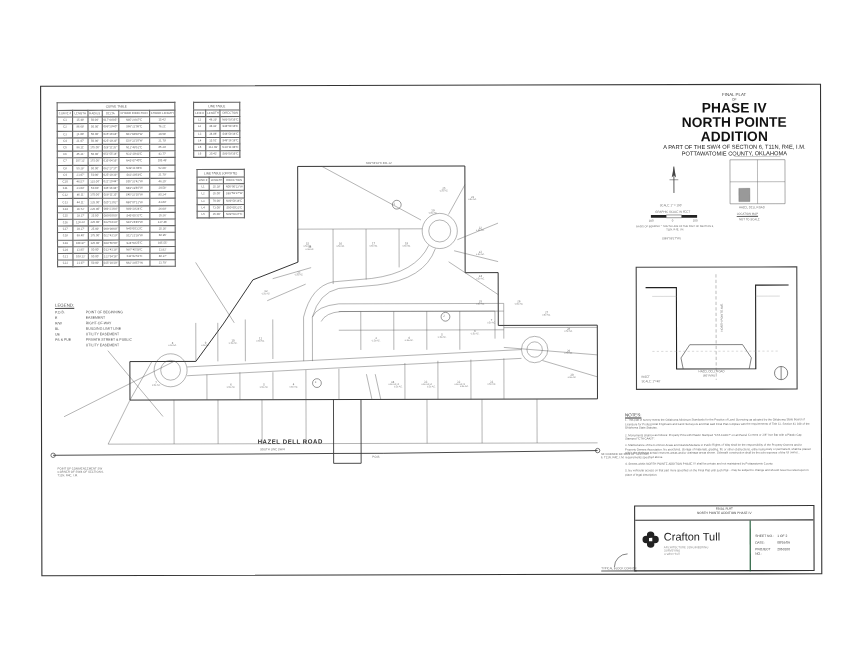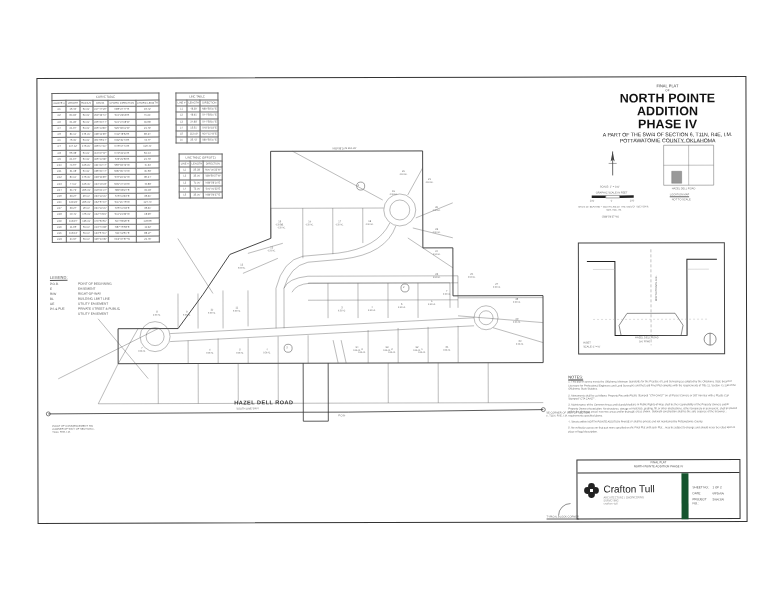--- a/index.html
+++ b/index.html
@@ -16,21 +16,21 @@
   .legend{position:absolute;left:12px;top:196px;font-size:3.2px;color:#555;font-family:"Liberation Sans",sans-serif;}
   .legend .hd{text-decoration:underline;font-size:4px;margin-bottom:2px;}
   .legend .row{display:flex;height:5px;}
   .legend .k{width:28px;}
   .notes{position:absolute;left:530px;top:298px;width:170px;font-size:2.6px;color:#666;line-height:3.4px;font-family:"Liberation Sans",sans-serif;}
   .notes .hd{text-decoration:underline;font-size:4px;color:#333;margin-bottom:2px;}
   .notes p{margin:0 0 3px 0;}
   .tb-box{position:absolute;left:538px;top:382px;width:164px;height:60px;border:1px solid #333;box-sizing:border-box;}
   .tb-top{height:12px;border-bottom:1px solid #333;text-align:center;font-size:2.8px;color:#444;line-height:5px;}
   .tb-body{display:flex;height:46px;}
-  .tb-logo{width:104px;border-right:7px solid #14532d;position:relative;}
+  .tb-logo{width:104px;border-right:1px solid #14532d;position:relative;}
   .tb-info{flex:1;font-size:3px;color:#444;padding:12px 0 0 4px;font-family:"Liberation Sans",sans-serif;}
   .tb-info .r{display:flex;height:6px;}
   .tb-info .r span:first-child{width:20px;}
   .firm{position:absolute;left:26px;top:10px;font-size:10px;font-family:"Liberation Sans",sans-serif;color:#222;}
   .firm-sub{position:absolute;left:26px;top:23px;font-size:2.6px;color:#888;line-height:3px;}
   .lbl{position:absolute;font-size:2.6px;color:#666;font-family:"Liberation Sans",sans-serif;white-space:nowrap;}
   .road{position:absolute;font-size:5.5px;color:#333;font-weight:bold;letter-spacing:0.5px;font-family:"Liberation Sans",sans-serif;}
 </style>
 </head>
 <body>
@@ -306,22 +306,22 @@
           <td>L5</td>
           <td>35.00'</td>
           <td>N89°59'27"E</td>
         </tr>
       </tbody>
   </table>
 
   <div class="title-block">
     <div class="t-small">FINAL PLAT</div>
     <div class="t-small" style="font-size:3px">OF</div>
+    <div class="t-big">PHASE IV</div>
     <div class="t-big">NORTH POINTE ADDITION</div>
-    <div class="t-big">PHASE IV</div>
     <div class="t-sub">A PART OF THE SW/4 OF SECTION 6, T11N, R4E, I.M.</div>
     <div class="t-sub">POTTAWATOMIE COUNTY, OKLAHOMA</div>
   </div>
 
   <div class="abs" style="left:540px;top:70px;width:70px;height:80px;">
     <svg width="70" height="80">
       <line x1="35" y1="4" x2="35" y2="28" stroke="#444" stroke-width="0.8"></line>
       <polygon points="35,4 33,14 35,12 37,14" fill="#444"></polygon>
       <line x1="31" y1="16" x2="39" y2="16" stroke="#444" stroke-width="0.5"></line>
       <rect x="14" y="48" width="14" height="2.5" fill="#222"></rect>

